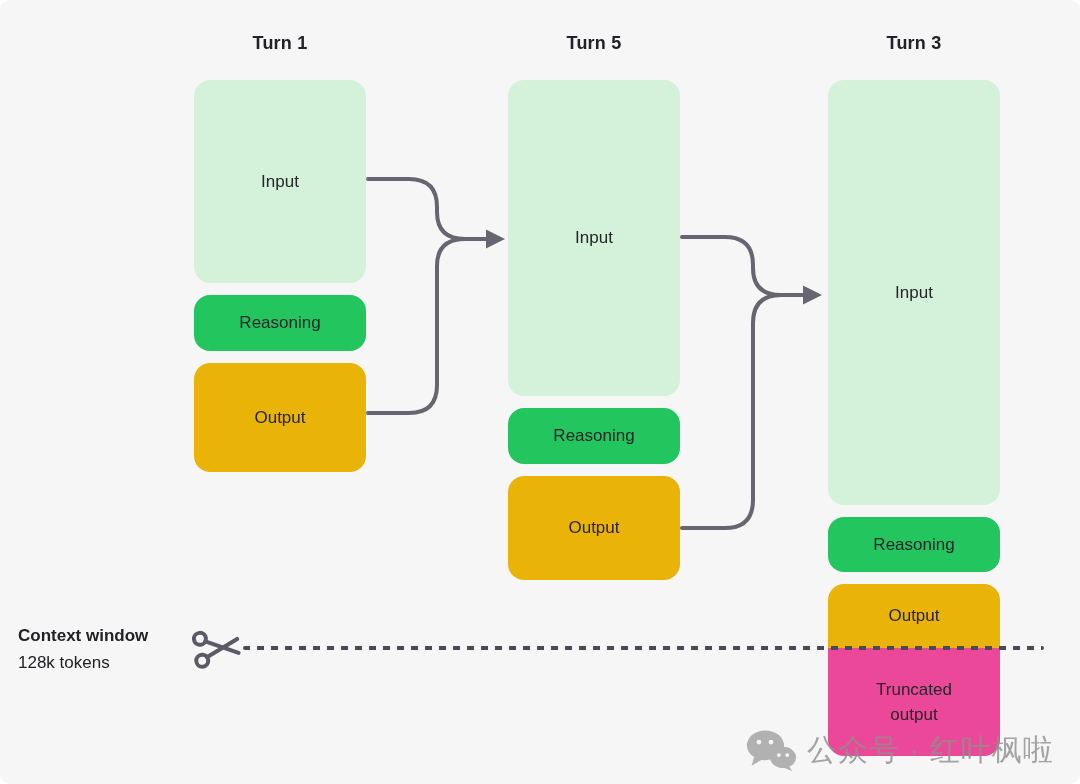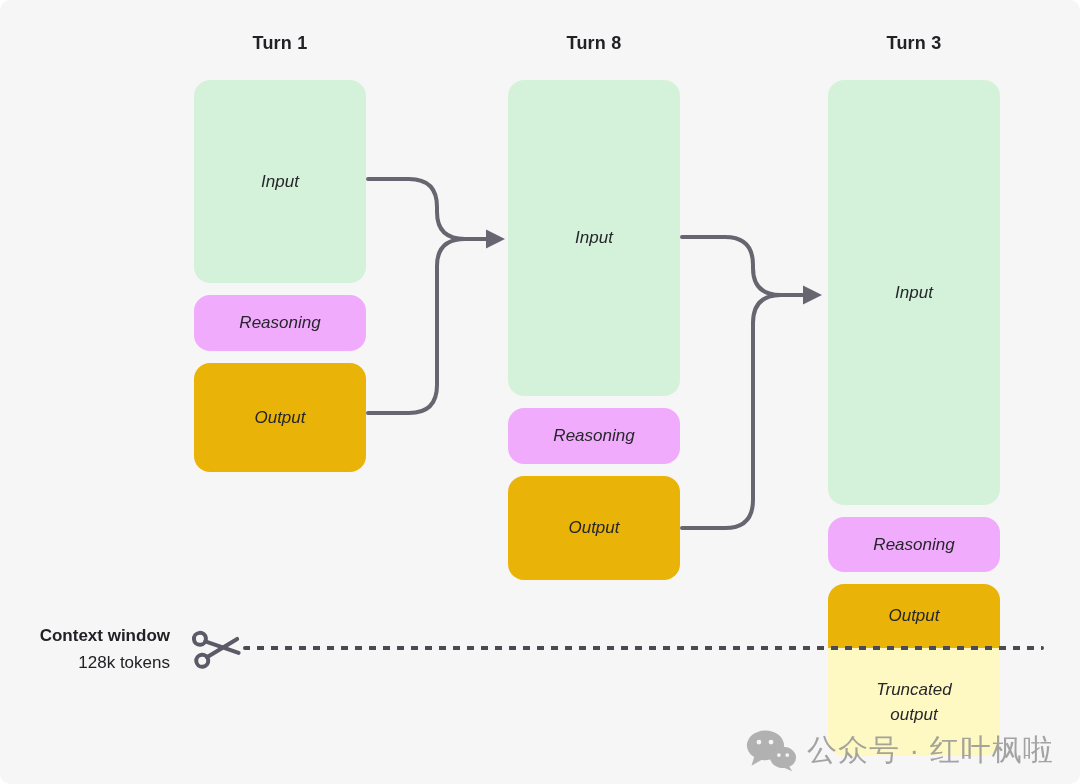--- a/index.html
+++ b/index.html
@@ -11,62 +11,62 @@
   .turn-title{
     position:absolute;top:33px;width:172px;text-align:center;
     font-size:18px;font-weight:700;color:#222226;letter-spacing:.2px;
   }
   .col1{left:194px;} .col2{left:508px;} .col3{left:828px;text-align:center;}
   .box{
     position:absolute;width:172px;border-radius:16px;
     display:flex;align-items:center;justify-content:center;
     font-size:17px;color:#26262b;z-index:1;text-align:center;line-height:1.5;
   }
-  .box span{display:block;max-width:120px;font-style:italic;}
+  .box span{display:block;max-width:120px;}
   .green{background:#d4f2da;}
-  .gray{background:#f0abfc;}
+  .gray{background:#22c55e;}
   .blue{background:#eab308;}
-  .pink{background:#fef9c3;}
+  .pink{background:#ec4899;}
   .t1-input{top:80px;height:203px;}
   .t1-reasoning{top:295px;height:56px;}
   .t1-output{top:363px;height:109px;}
   .t2-input{top:80px;height:316px;}
   .t2-reasoning{top:408px;height:56px;}
   .t2-output{top:476px;height:104px;}
   .t3-input{top:80px;height:425px;}
   .t3-reasoning{top:517px;height:55px;}
   .t3-output{top:584px;height:64px;border-radius:16px 16px 0 0;}
   .t3-truncated{top:648px;height:108px;border-radius:0 0 16px 16px;}
   .arrows{position:absolute;left:0;top:0;z-index:2;}
   .dash-line{
     position:absolute;left:243px;top:646px;width:801px;height:4px;z-index:3;
     background:repeating-linear-gradient(90deg,#4b4a52 0 7px,transparent 7px 14px);
     border-radius:2px;
   }
   .scissors{position:absolute;left:192px;top:626px;z-index:4;transform:rotate(-6deg);}
   .ctx-label{
-    position:absolute;left:18px;top:622px;width:152px;text-align:right;
+    position:absolute;left:18px;top:622px;width:152px;text-align:left;
     font-size:17px;color:#222226;line-height:27px;z-index:4;
   }
   .ctx-label .l1{font-weight:700;}
   .watermark{
     position:absolute;left:745px;top:726px;z-index:5;
     display:flex;align-items:center;gap:10px;
   }
   .watermark-text{
     font-size:30px;color:#8f8f8f;opacity:.8;letter-spacing:1px;white-space:nowrap;
   }
 </style>
 </head>
 <body>
 
 <div class="canvas">
 
   <div class="turn-title col1">Turn 1</div>
-  <div class="turn-title col2">Turn 8</div>
+  <div class="turn-title col2">Turn 5</div>
   <div class="turn-title col3">Turn 3</div>
 
   <div class="box green col1 t1-input">
     <span>Input</span>
   </div>
   <div class="box gray col1 t1-reasoning">
     <span>Reasoning</span>
   </div>
   <div class="box blue col1 t1-output">
     <span>Output</span>

